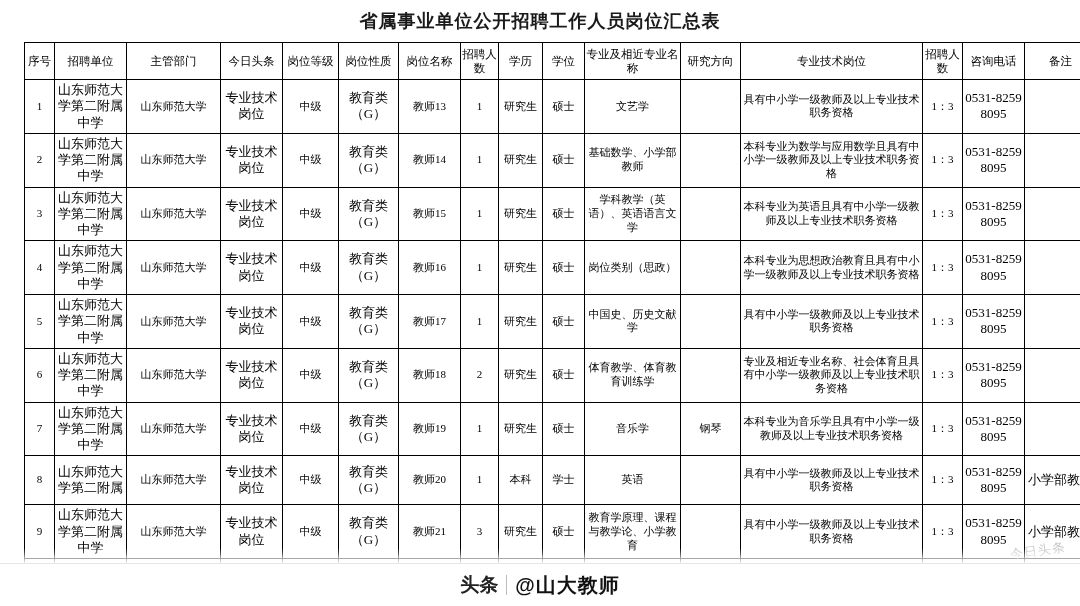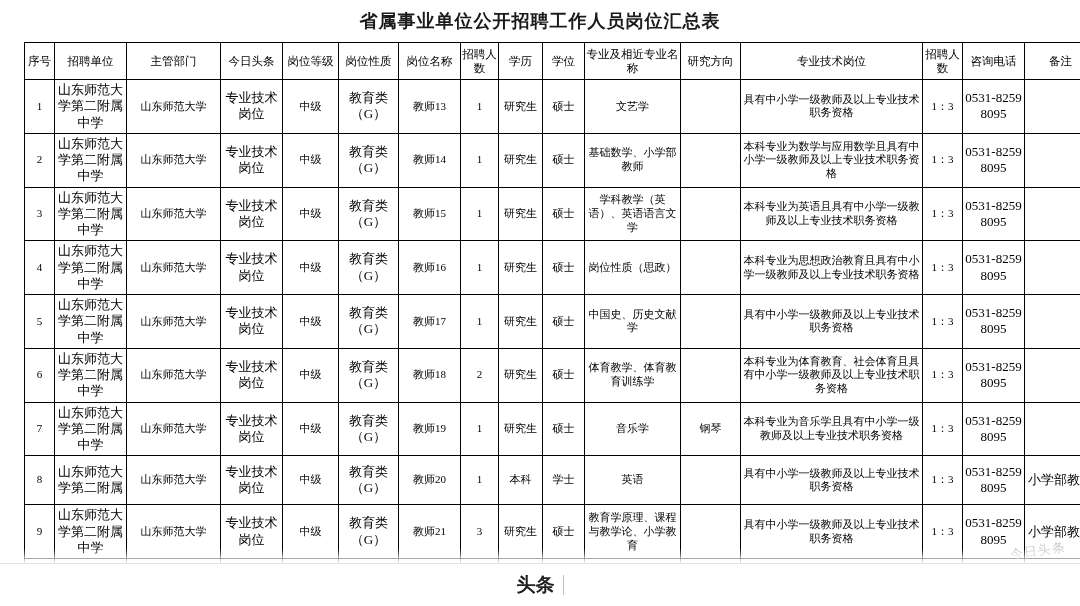--- a/index.html
+++ b/index.html
@@ -250,21 +250,21 @@
           <td>4</td>
           <td class="small">山东师范大学第二附属中学</td>
           <td>山东师范大学</td>
           <td class="small">专业技术岗位</td>
           <td>中级</td>
           <td class="small">教育类（G）</td>
           <td>教师16</td>
           <td>1</td>
           <td>研究生</td>
           <td>硕士</td>
-          <td>岗位性质（思政）</td>
+          <td>岗位类别（思政）</td>
           <td></td>
           <td>本科专业为思想政治教育且具有中小学一级教师及以上专业技术职务资格</td>
           <td>1：3</td>
           <td class="small">0531-82598095</td>
           <td></td>
         </tr>
 
         <tr class="row-h1">
           <td>5</td>
           <td class="small">山东师范大学第二附属中学</td>
@@ -290,21 +290,21 @@
           <td>山东师范大学</td>
           <td class="small">专业技术岗位</td>
           <td>中级</td>
           <td class="small">教育类（G）</td>
           <td>教师18</td>
           <td>2</td>
           <td>研究生</td>
           <td>硕士</td>
           <td>体育教学、体育教育训练学</td>
           <td></td>
-          <td>本科专业为体育教育、社会体育且具有中小学一级教师及以上专业技术职务资格</td>
+          <td>专业及相近专业名称、社会体育且具有中小学一级教师及以上专业技术职务资格</td>
           <td>1：3</td>
           <td class="small">0531-82598095</td>
           <td></td>
         </tr>
 
         <tr class="row-h1">
           <td>7</td>
           <td class="small">山东师范大学第二附属中学</td>
           <td>山东师范大学</td>
           <td class="small">专业技术岗位</td>
@@ -383,16 +383,17 @@
     </table>
   </div>
 
   <div class="watermark">今日头条</div>
   <div class="fade-bottom"></div>
 
   <div class="footer-bar">
     <div class="footer-inner">
       <span class="tt-logo">头条</span>
       <span class="tt-divider"></span>
+      <span class="tt-account">@山大教师</span>
     </div>
   </div>
 
 </div>
 
 </body></html>

